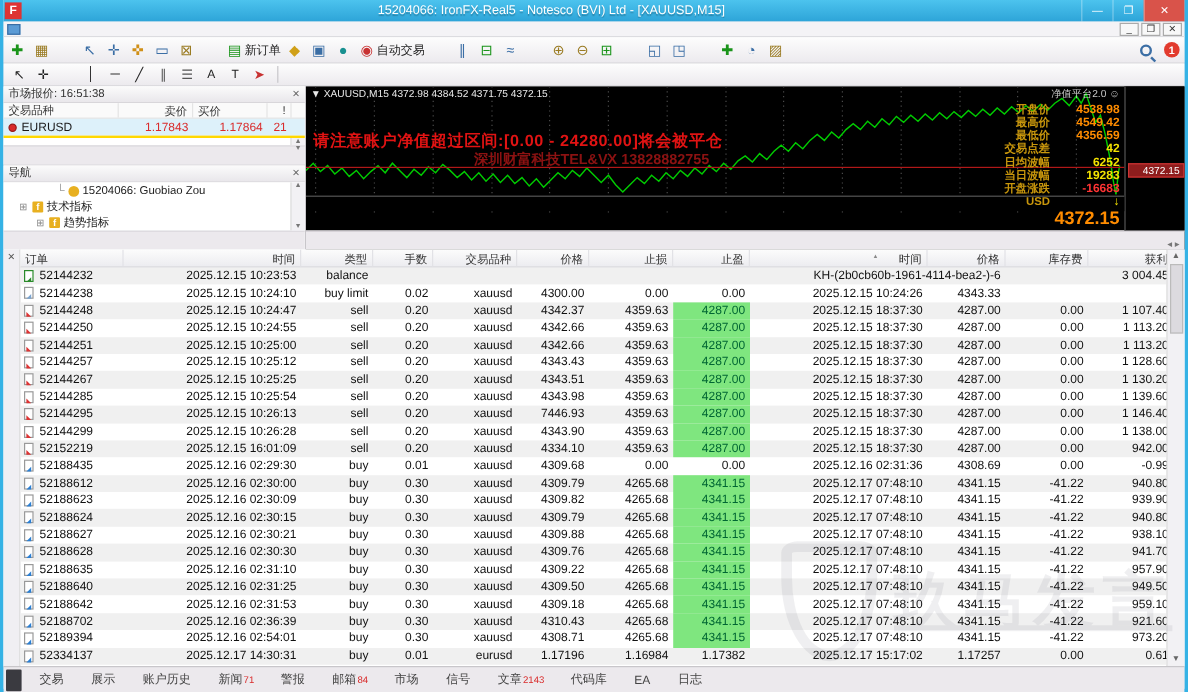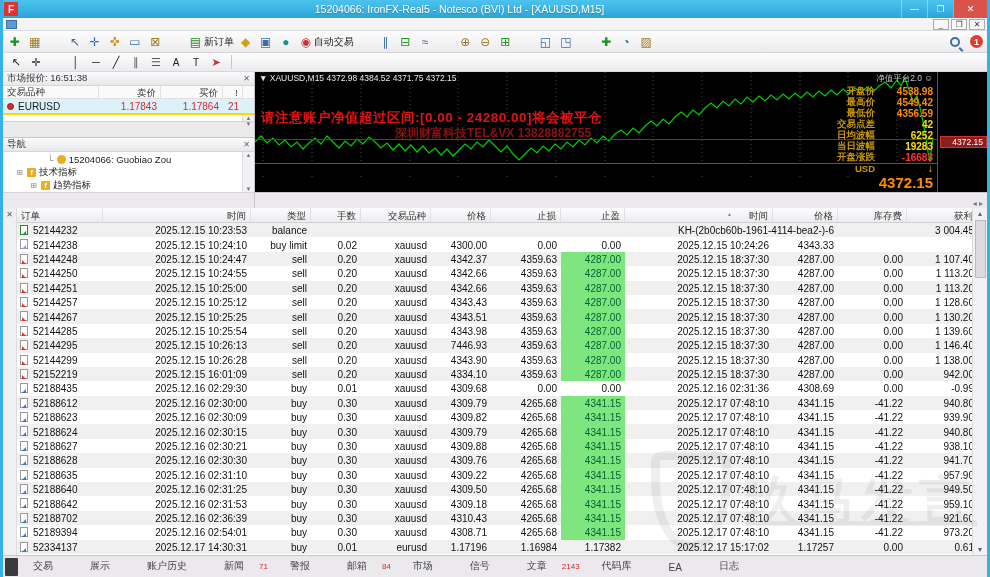--- a/index.html
+++ b/index.html
@@ -104,21 +104,21 @@
   .ic-bal{border-color:#2a8a2a;}
   .ic-bal::after{border-width:0 0 4px 4px;border-color:transparent transparent #2a8a2a transparent;}
   .tscroll{width:15px;background:#f2f1f4;border-left:1px solid #ddd;display:flex;flex-direction:column;align-items:center;font-size:7px;color:#666;flex:none;}
   .tthumb{width:11px;height:58px;background:#dcdadf;border:1px solid #bbb;margin-top:3px;}
   .tscroll .up{margin-top:2px;}
   .tscroll .dn{margin-top:auto;margin-bottom:2px;}
   
   .bottombar{height:22px;background:#ece9ed;border-top:1px solid #c8c6ca;display:flex;align-items:flex-end;padding-left:2px;flex:none;}
   .grip{width:13px;height:18px;background:#3a3a40;margin-right:4px;align-self:center;border-radius:1px;}
   .btab{padding:2px 10px 3px;font-size:10px;color:#444;border:1px solid transparent;display:flex;align-items:flex-start;white-space:nowrap;cursor:default;}
-  .btab .cnt{color:#d92b2b;font-size:8px;margin-left:15px;margin-top:3px;}
+  .btab .cnt{color:#d92b2b;font-size:8px;margin-left:1px;margin-top:3px;}
   
   .wmark{position:absolute;right:10px;bottom:4px;display:flex;align-items:center;opacity:.08;pointer-events:none;z-index:9;}
   .shield{width:80px;height:100px;border:9px solid #445;border-radius:14px 14px 50% 50%/10px 10px 70% 70%;margin-right:14px;}
   .wtext{font-size:52px;font-weight:bold;color:#445;letter-spacing:6px;text-decoration:underline;}
 </style>
 </head>
 <body>
 
 <div class="window">
 
@@ -413,21 +413,21 @@
     <div class="leftcol">
 
       <div class="panel" style="height:66px;">
         <div class="panel-title">
           <span>市场报价: 16:51:38</span>
           <span class="x">✕</span>
         </div>
         <div class="mw-head">
           <div class="c-sym">交易品种</div>
           <div class="c-bid" style="text-align:right;">卖价</div>
-          <div class="c-ask" style="text-align:right;">买价</div>
+          <div class="c-ask" style="text-align:left;">买价</div>
           <div class="c-x">!</div>
         </div>
         <div class="mw-row">
           <div class="c-sym">
               <span class="dot"></span>
               <span>EURUSD</span>
             </div>
           <div class="c-bid red">1.17843</div>
           <div class="c-ask red">1.17864</div>
           <div class="c-x red">21</div>

